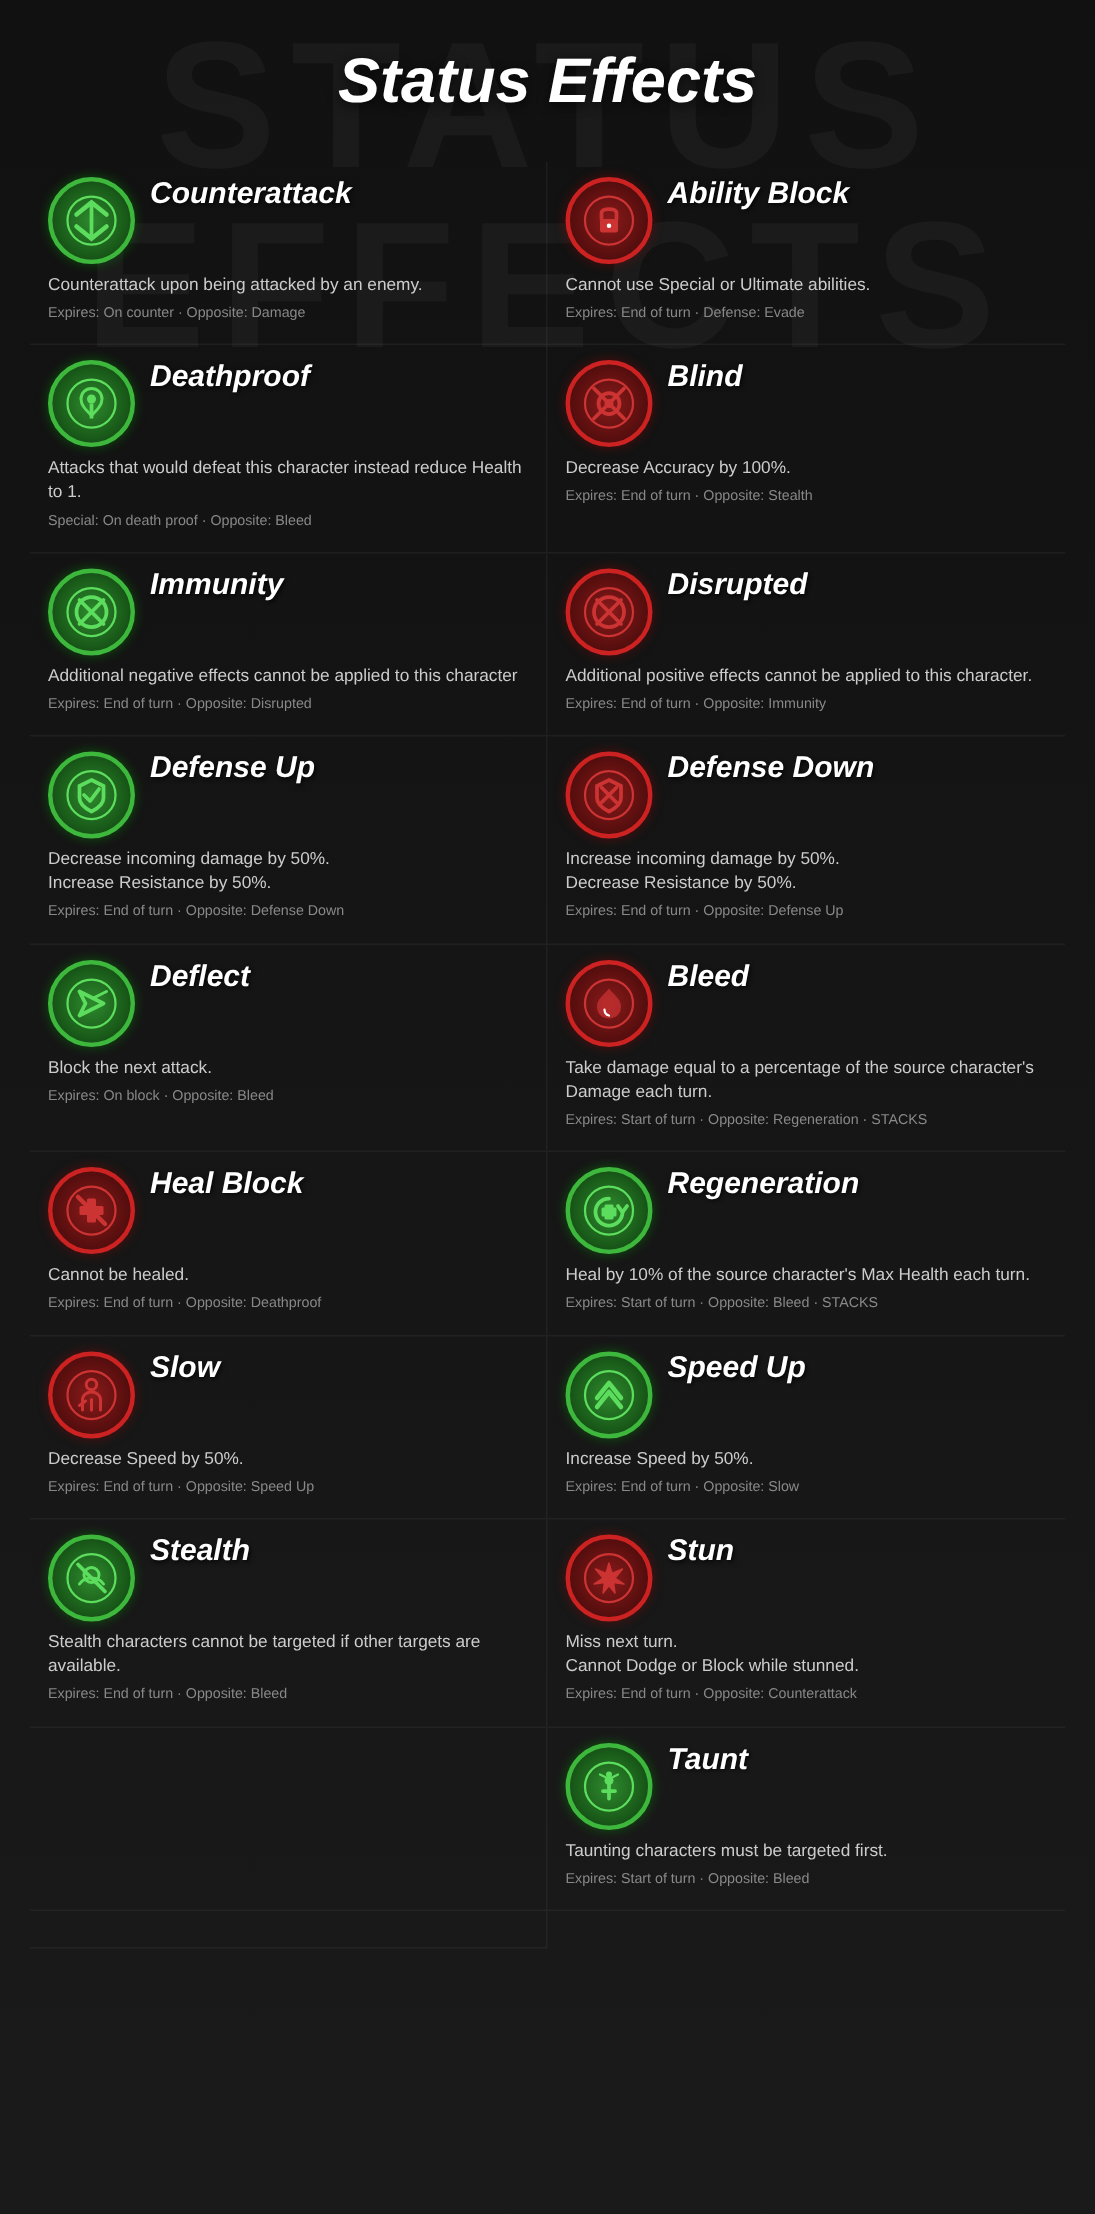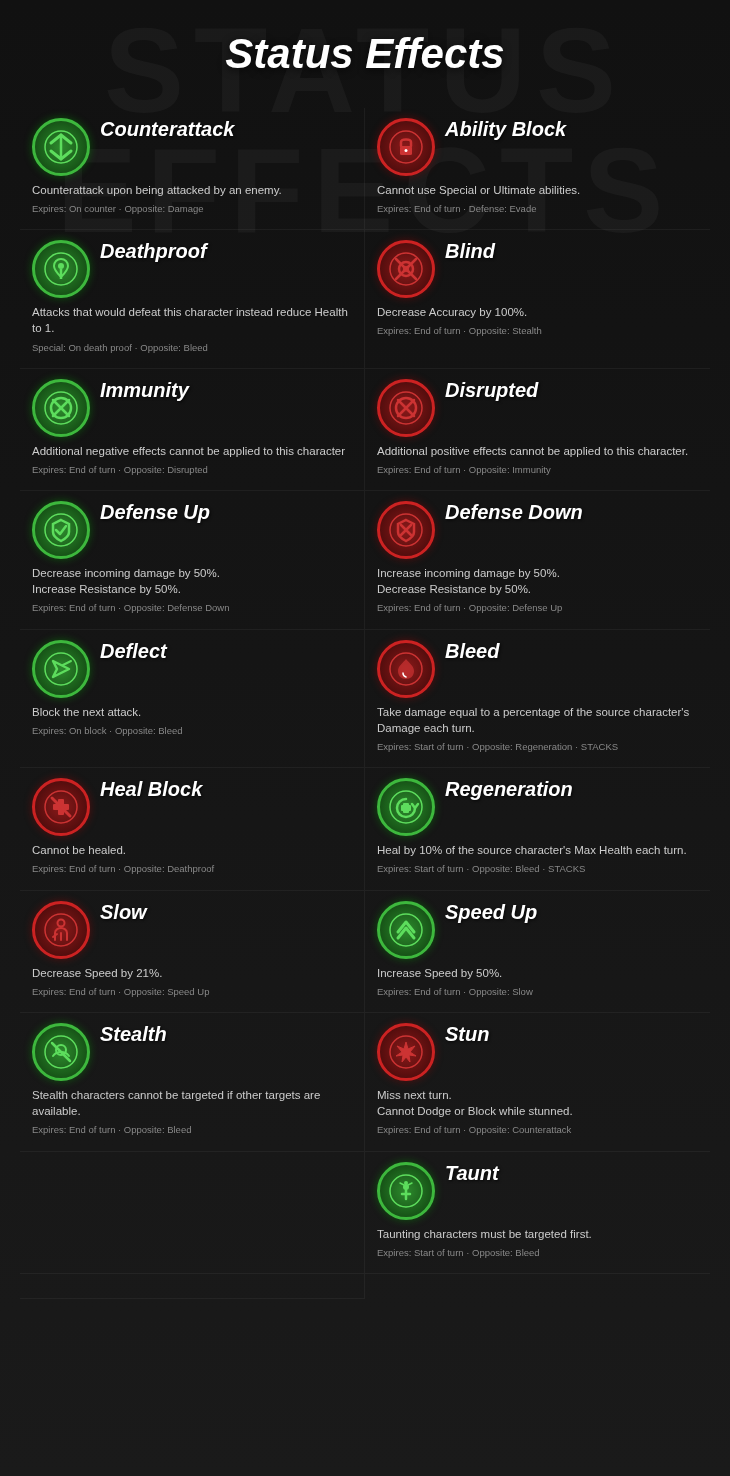--- a/index.html
+++ b/index.html
@@ -325,21 +325,21 @@
           <svg class="svg-icon" viewBox="0 0 36 36" fill="none" xmlns="http://www.w3.org/2000/svg">
             <circle cx="18" cy="18" r="16" fill="none" stroke="#cc3333" stroke-width="1.5"></circle>
             <circle cx="18" cy="11" r="3.5" fill="none" stroke="#cc3333" stroke-width="2"></circle>
             <path d="M12 28 L12 21 C12 18 15 16 18 16 C21 16 24 18 24 21 L24 28" fill="none" stroke="#cc3333" stroke-width="2" stroke-linecap="round"></path>
             <line x1="18" y1="21" x2="18" y2="28" stroke="#cc3333" stroke-width="2" stroke-linecap="round"></line>
             <path d="M14 22 L10 25" stroke="#cc3333" stroke-width="2" stroke-linecap="round"></path>
           </svg>
         </div>
         <span class="effect-name">Slow</span>
       </div>
-      <p class="effect-desc">Decrease Speed by 21%.</p>
+      <p class="effect-desc">Decrease Speed by 50%.</p>
       <p class="effect-meta">Expires: End of turn · Opposite: Speed Up</p>
     </div>
 
     <div class="effect-cell">
       <div class="effect-header">
         <div class="effect-icon icon-green">
           <svg class="svg-icon" viewBox="0 0 36 36" fill="none" xmlns="http://www.w3.org/2000/svg">
             <circle cx="18" cy="18" r="16" fill="none" stroke="#5ddd5d" stroke-width="1.5"></circle>
             <path d="M10 20 L18 10 L26 20" fill="none" stroke="#5ddd5d" stroke-width="3" stroke-linecap="round" stroke-linejoin="round"></path>
             <path d="M10 26 L18 16 L26 26" fill="none" stroke="#5ddd5d" stroke-width="3" stroke-linecap="round" stroke-linejoin="round"></path>

